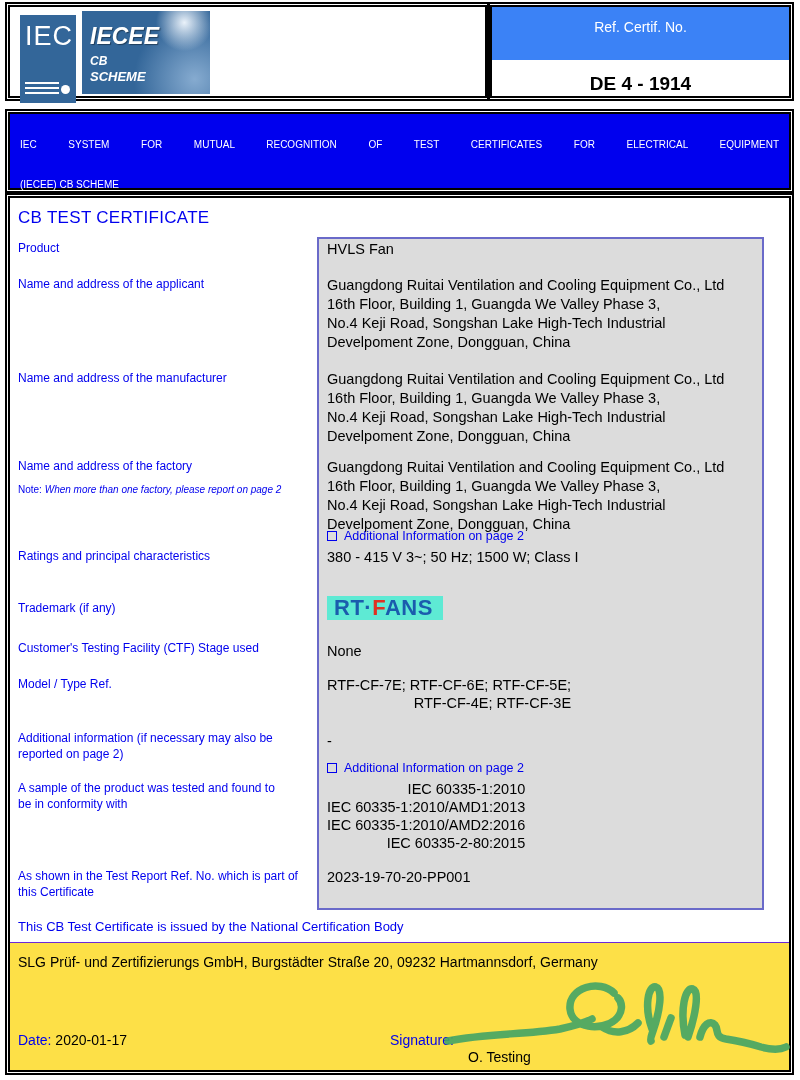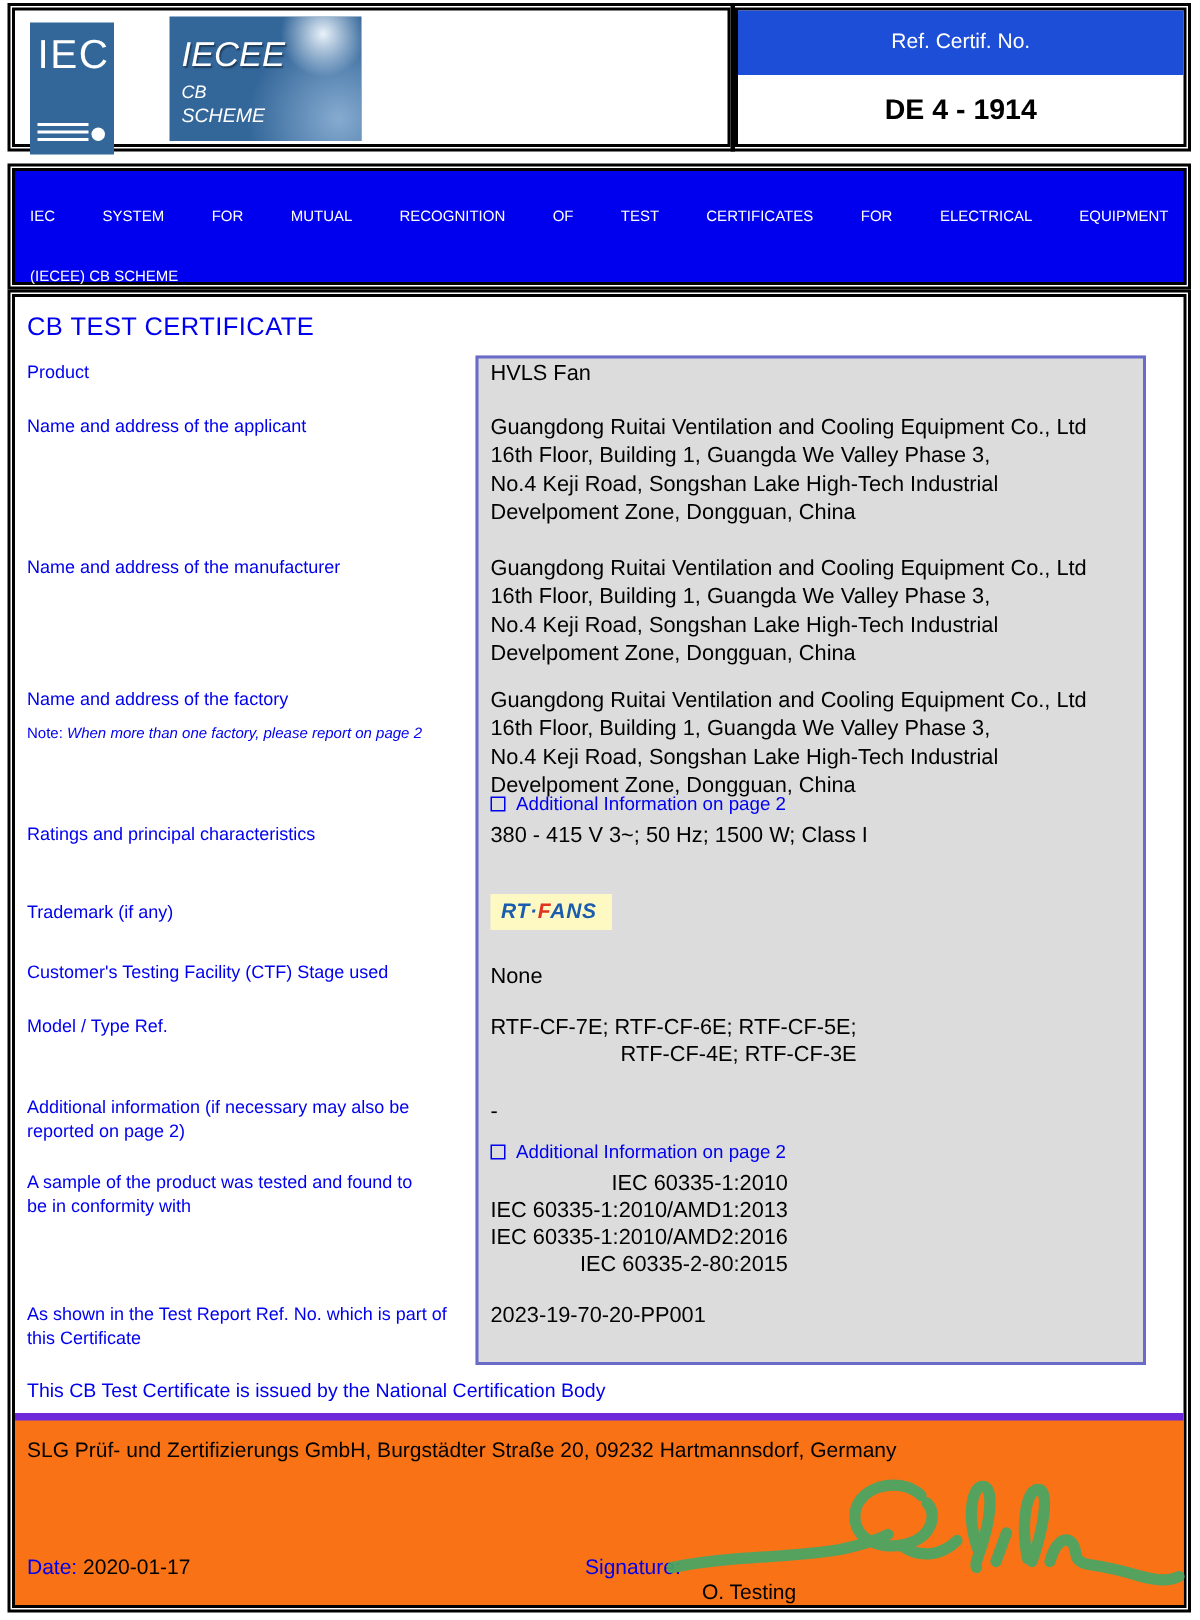--- a/index.html
+++ b/index.html
@@ -17,33 +17,32 @@
   .iec-tile {
     position:absolute; left:10px; top:8px; width:56px; height:88px;
     background:#336699; color:#fff;
   }
   .iec-word { font-size:27px; letter-spacing:1px; margin:6px 0 0 5px; font-weight:400; }
   .iec-bars { position:absolute; left:5px; bottom:9px; width:34px; }
   .iec-bars span { display:block; height:2px; background:#fff; margin-top:3px; }
   .iec-dot { position:absolute; right:6px; bottom:9px; width:9px; height:9px; border-radius:50%; background:#fff; }
   .iecee-tile {
     position:absolute; left:72px; top:4px; width:128px; height:83px;
-    color:#fff; font-style:italic; font-weight:normal;
+    color:#fff; font-style:italic; font-weight:bold;
     background:
       radial-gradient(46px 46px at 80% 14%, #eaf2fa 0%, rgba(234,242,250,0) 62%),
       radial-gradient(92px 92px at 88% 82%, #86abd0 0%, rgba(134,171,208,0) 66%),
       #336699;
-    margin-left: 31px;
   }
   .iecee-word { font-size:23px; margin:12px 0 0 8px; text-shadow:1px 1px 1px rgba(0,0,0,.4); }
   .iecee-cb { font-size:12px; margin:4px 0 0 8px; }
   .iecee-scheme { font-size:13px; margin:1px 0 0 8px; }
   .ref-box { left:490px; top:5px; width:301px; height:93px; }
   .ref-head {
-    height:43px; background:#1d4ed8; color:#fff; text-align:center;
+    height:53px; background:#3b82f6; color:#fff; text-align:center;
     font-size:14px; padding-top:12px;
   }
   .ref-num { text-align:center; font-size:19px; font-weight:bold; color:#000; padding-top:13px; }
   
   .banner { left:8px; top:112px; width:783px; height:78px; background:#0000EE; color:#fff;
     font-size:10px; line-height:20px; padding:21px 10px 0 10px; }
   .jline { text-align:justify; }
   .jline::after { content:""; display:inline-block; width:100%; height:0; }
   
   .main { left:8px; top:196px; width:783px; height:876px; }
@@ -53,29 +52,29 @@
     background:#DCDCDC; border:2px solid #6A6AC9;
   }
   .lbl { position:absolute; left:8px; width:296px; color:#0000EE; font-size:12px; line-height:16px; }
   .val { position:absolute; left:317px; color:#000; font-size:14.5px; line-height:19px; white-space:nowrap; }
   .lh18, .lh18 div { line-height:18px;text-align:right; }
   .note { position:absolute; left:8px; width:296px; color:#0000EE; font-size:10px; }
   .note i { font-style:italic; }
   .addl { font-size:12.5px; color:#0000EE; line-height:14px; }
   .cbx { display:inline-block; width:10px; height:10px; border:1.5px solid #0000EE; margin-right:7px; vertical-align:-1px; background:transparent; }
   .rtfans {
-    display:inline-block; background:#fef9c3; padding:2px 10px 3px 7px;
-    font-style:italic; font-weight:bold; font-size:14px; letter-spacing:.5px;
+    display:inline-block; background:#5eead4; padding:2px 10px 3px 7px;
+    font-weight:bold; font-size:22px; letter-spacing:.5px;
   }
   .rt-blue { color:#1A5CAD; } .rt-red { color:#E03222; }
   .issued { position:absolute; left:8px; top:721px; color:#0000EE; font-size:13px; }
   
   .graysec {
     position:absolute; left:0; right:0; top:744px; bottom:0;
-    background:#f97316; border-top:5px solid #6d28d9;
+    background:#fde047; border-top:1px solid #6d28d9;
   }
   .slg { position:absolute; left:8px; top:11px; color:#000; font-size:14px; }
   .dateline { position:absolute; left:8px; top:89px; font-size:14px; color:#000; }
   .bluetxt { color:#0000EE; }
   .siglabel { position:absolute; left:380px; top:89px; font-size:14px; color:#0000EE; }
   .sigsvg { position:absolute; left:432px; top:34px; width:348px; height:86px; }
   .signer { position:absolute; left:458px; top:106px; font-size:14px; color:#000; }
 </style>
 </head>
 <body>

